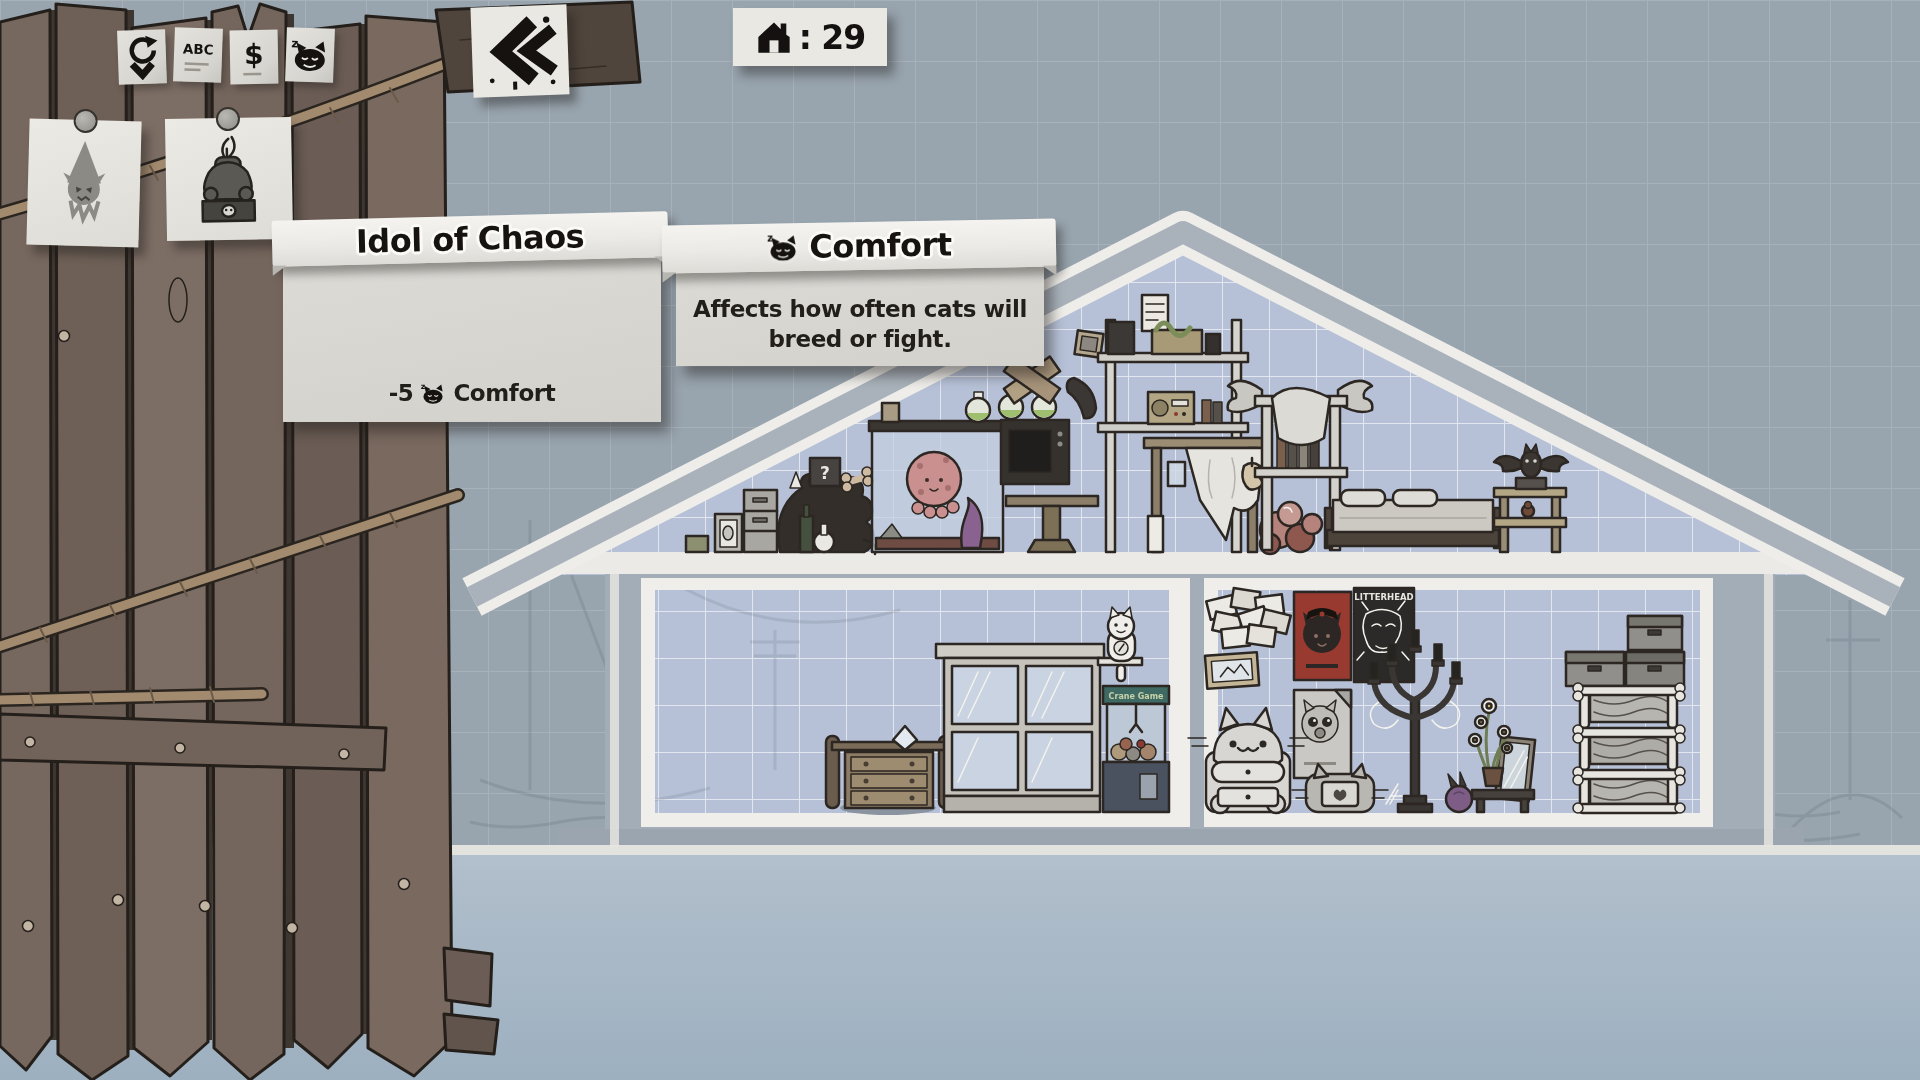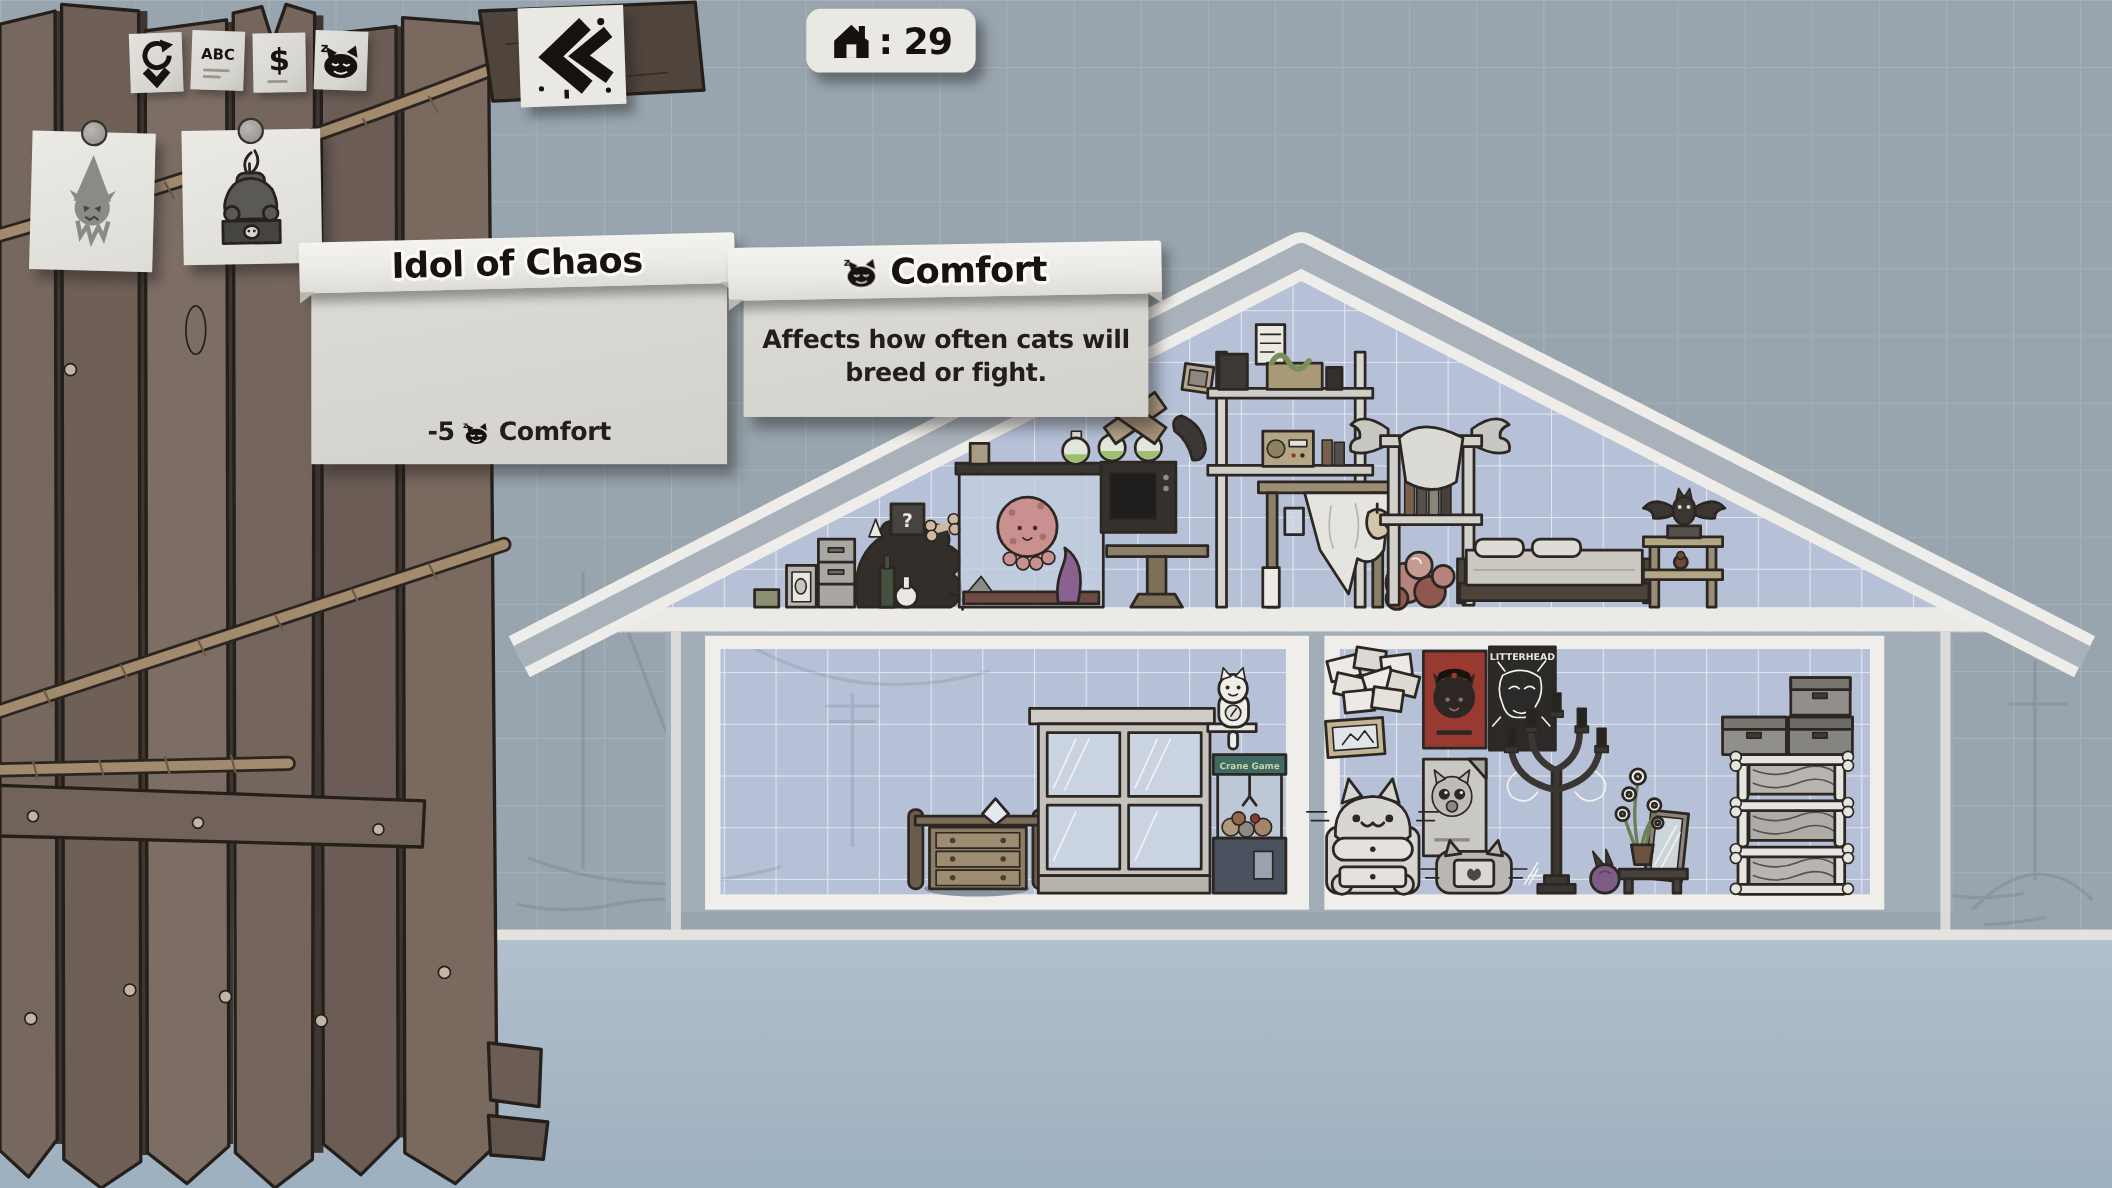--- a/index.html
+++ b/index.html
@@ -32,21 +32,21 @@
   .banner::after{right:0;border-left:14px solid transparent;}
   .tiptitle{font-weight:bold;font-size:32px;color:#17140f;letter-spacing:-.5px;
     text-shadow:-2px -2px 0 #fbfaf7,2px -2px 0 #fbfaf7,-2px 2px 0 #fbfaf7,2px 2px 0 #fbfaf7,0 3px 0 #fbfaf7,0 -3px 0 #fbfaf7,3px 0 0 #fbfaf7,-3px 0 0 #fbfaf7;}
   .tipbody{position:absolute;background:linear-gradient(170deg,#dcdbd6,#d2d1cc);
     box-shadow:8px 10px 12px rgba(30,27,24,.45);color:#221f1b;font-weight:bold;
     display:flex;flex-direction:column;align-items:center;justify-content:flex-end;
     font-size:23px;letter-spacing:-.4px;line-height:30px;text-align:center;}
   .tipdesc{white-space:pre-line;}
   .statline{display:flex;align-items:center;gap:7px;}
   .hudcounter{position:absolute;display:flex;align-items:center;justify-content:center;gap:6px;
-    font-weight:bold;font-size:33px;color:#141110;letter-spacing:-1px;border-radius:13px;}
+    font-weight:bold;font-size:33px;color:#141110;letter-spacing:-1px;}
   .backbtn{display:flex;align-items:center;justify-content:center;cursor:pointer;}
 </style>
 </head>
 <body>
 
 <div id="stage">
 <svg id="scene" width="1920" height="1080" viewBox="0 0 1920 1080">
 <defs>
   <pattern id="gin" width="47" height="47" patternUnits="userSpaceOnUse">
     <path d="M47 0H0V47" fill="none" stroke="#ffffff" stroke-opacity=".6" stroke-width="2"></path>
@@ -640,21 +640,21 @@
       <text x="1" y="11" font-size="12" font-weight="bold" fill="#15120f" font-family="DejaVu Sans,sans-serif">z</text>
       <path d="M12,21 q3,3 6,0 M22,21 q3,3 6,0 M14,28 q6,4 12,0" stroke="#e9e8e3" stroke-width="1.8" fill="none"></path>
     </svg>
     <span>Comfort</span>
   </div>
 </div>
 <div class="banner" style="left:272px;top:216px;width:396px;height:46px;transform:rotate(-1.4deg);">
   <span class="tiptitle">Idol of Chaos</span>
 </div>
 
-<div class="tipbody" style="left:676px;top:258px;width:368px;height:96px;padding-bottom:25px;">
+<div class="tipbody" style="left:676px;top:258px;width:368px;height:96px;padding-bottom:12px;">
   <div class="tipdesc">Affects how often cats will
 breed or fight.</div>
 </div>
 <div class="banner" style="left:662px;top:222px;width:394px;height:48px;transform:rotate(-1deg);">
   <svg width="34" height="30" viewBox="0 0 40 36" style="filter:drop-shadow(0 0 2px #fbfaf7);">
     <polygon points="9,17 6,6 16,11" fill="#15120f"></polygon>
         <polygon points="25,10 33,4 35,15" fill="#15120f"></polygon>
     <ellipse cx="20" cy="23" rx="15" ry="11" fill="#15120f"></ellipse>
     <text x="1" y="11" font-size="12" font-weight="bold" fill="#15120f" font-family="DejaVu Sans,sans-serif">z</text>
     <path d="M12,21 q3,3 6,0 M22,21 q3,3 6,0 M14,28 q6,4 12,0" stroke="#e9e8e3" stroke-width="1.8" fill="none"></path>

